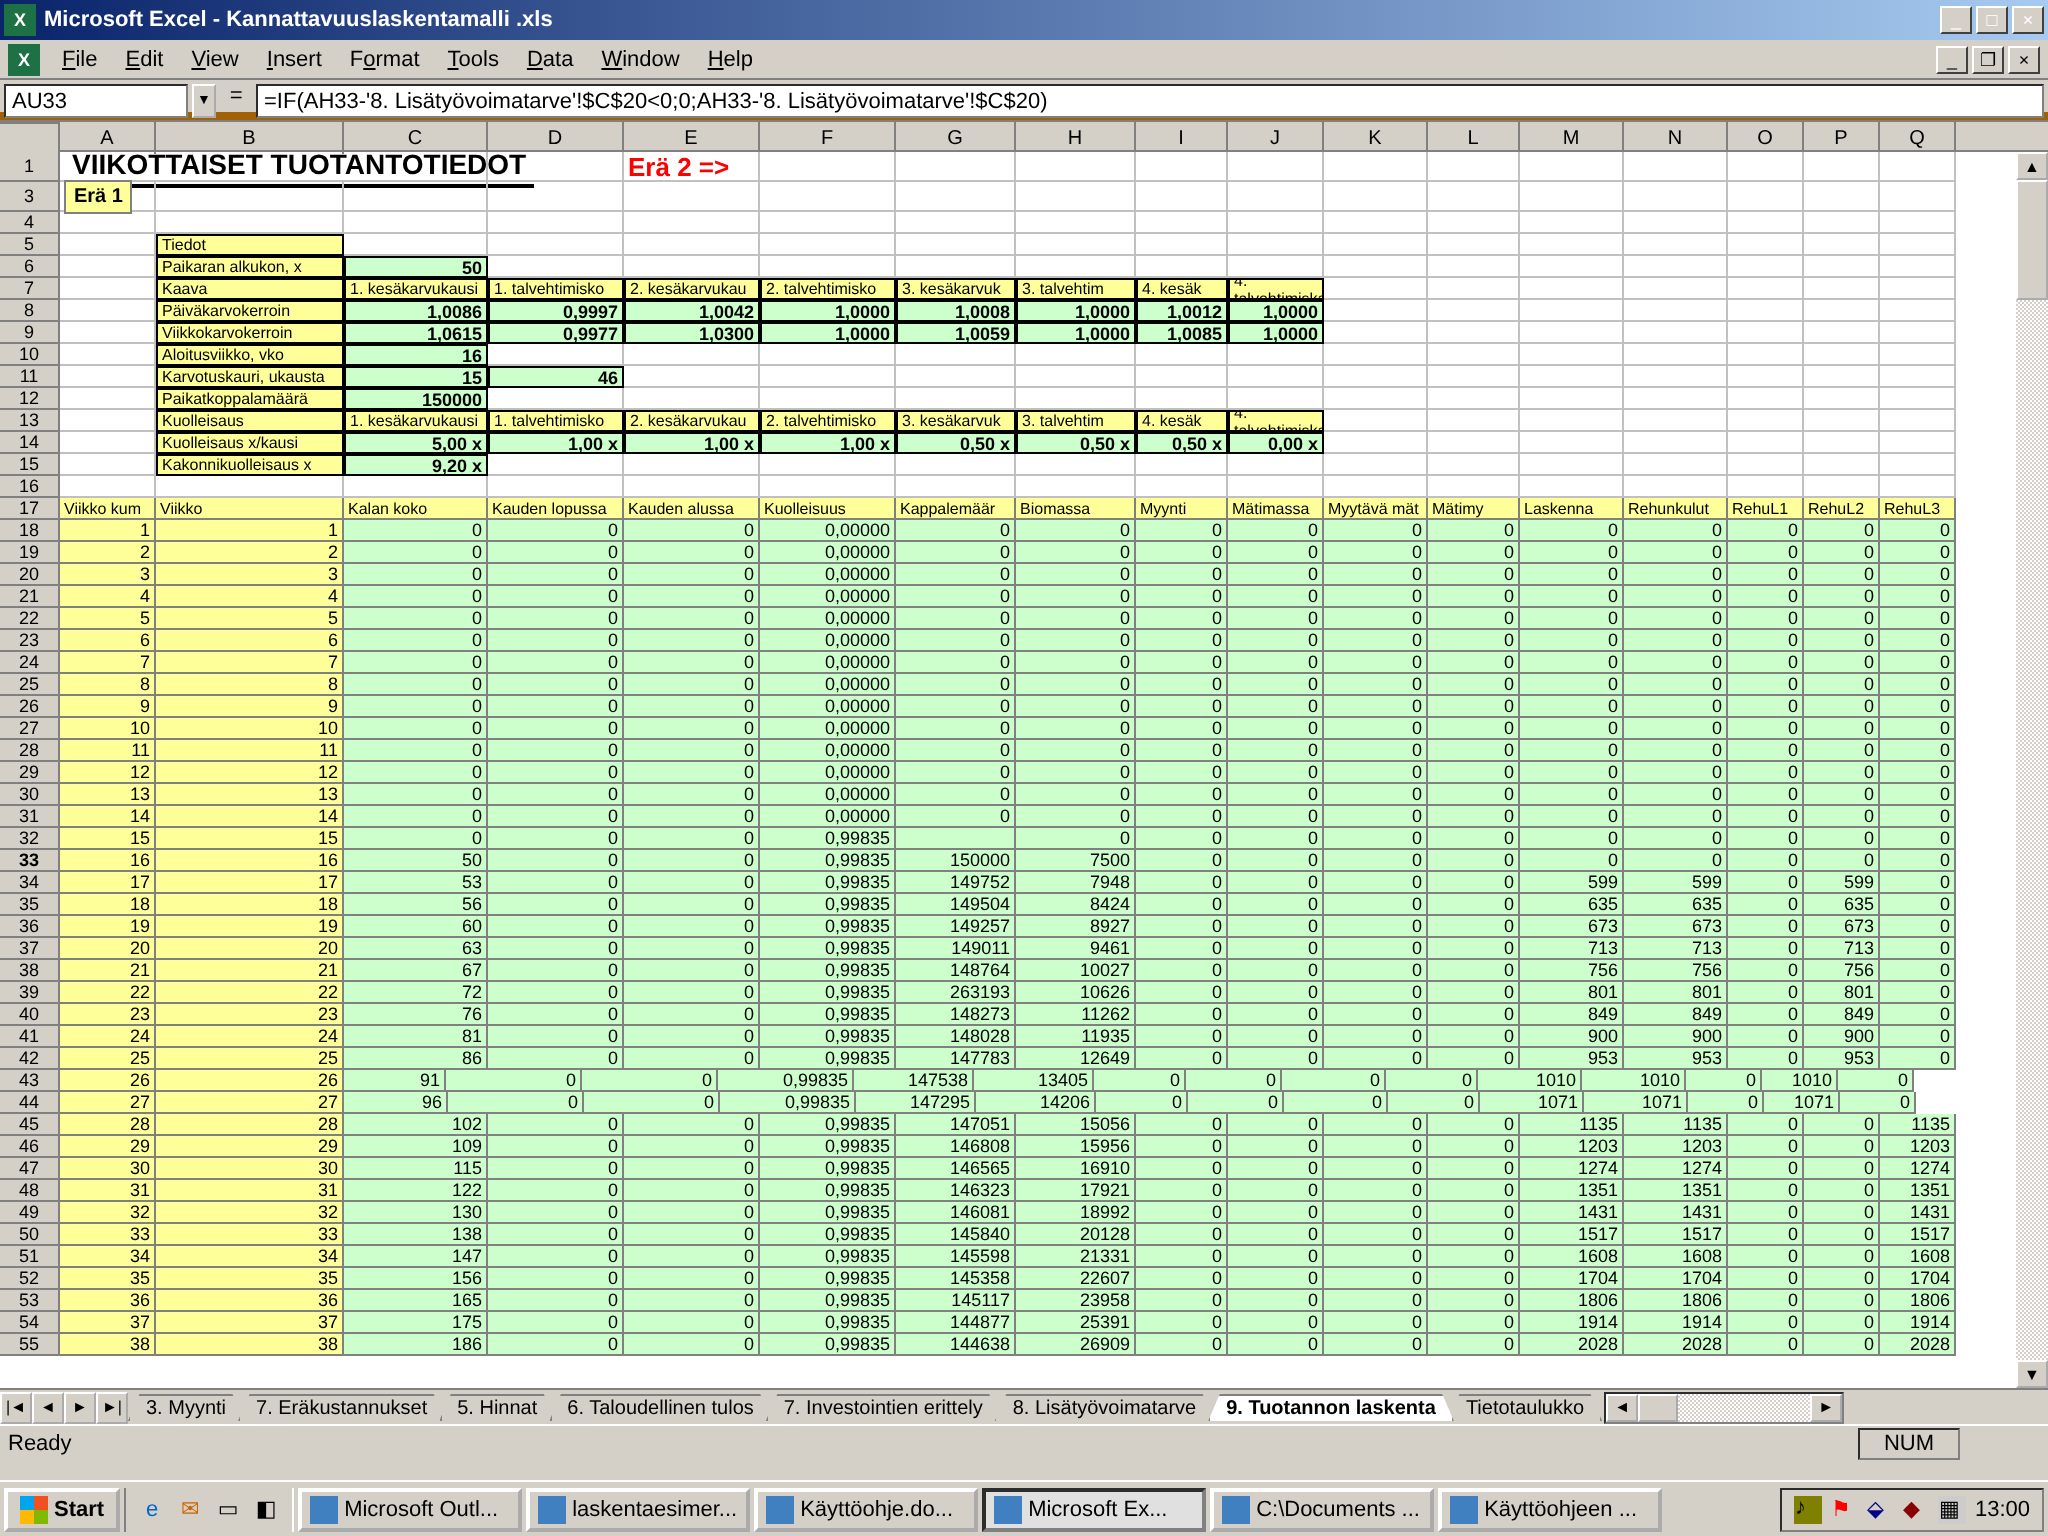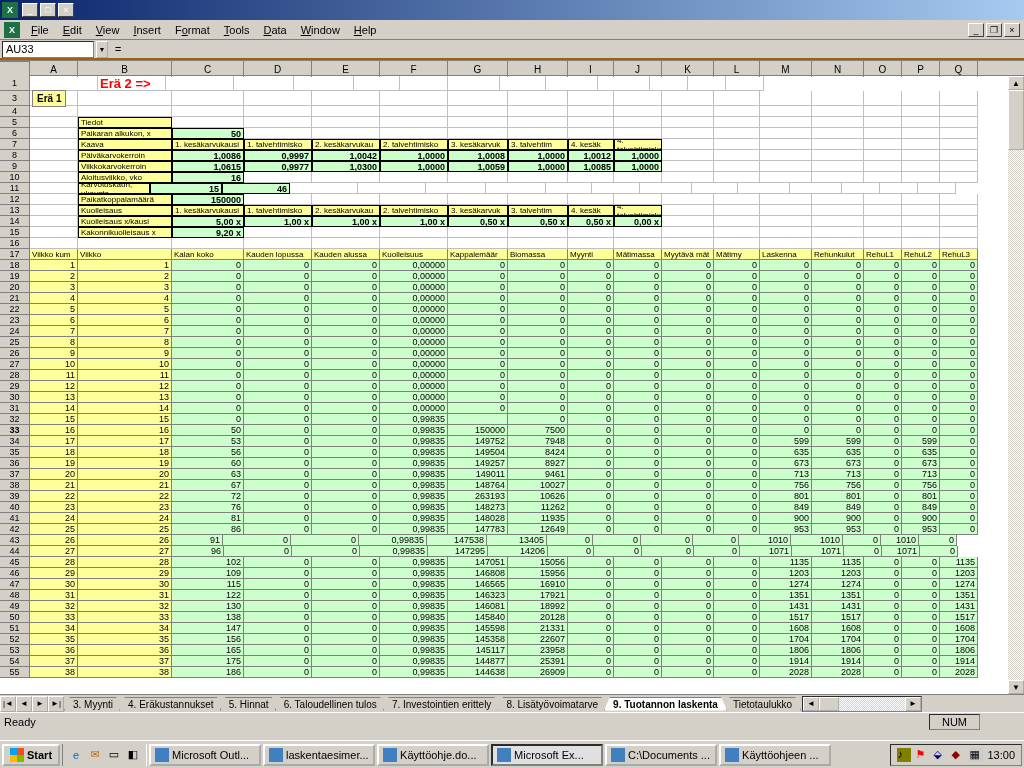--- a/index.html
+++ b/index.html
@@ -11,21 +11,21 @@
 .titlebar .title-text { flex: 1; font-weight: bold; }
 .winbtns { display: flex; gap: 2px; }
 .winbtn { width: 16px; height: 14px; background: #d4d0c8; border: 1px solid #fff; border-right-color: #404040; border-bottom-color: #404040; display: flex; align-items: center; justify-content: center; font-size: 9px; font-family: Arial; }
 
 
 .menubar { background: #d4d0c8; height: 20px; display: flex; align-items: center; padding: 2px 4px; border-bottom: 1px solid #808080; }
 .menubar .app-icon { width: 16px; height: 16px; background: #1e7145; margin-right: 4px; display: inline-flex; align-items: center; justify-content: center; color: #fff; font-size: 9px; font-weight: bold; }
 .menuitem { padding: 2px 7px; cursor: default; }
 .menuitem u { text-decoration: underline; }
 .mdi-btns { margin-left: auto; display: flex; gap: 2px; }
-.formula-bar { background: #d4d0c8; height: 20px; display: flex; align-items: center; padding: 2px; border-bottom: 2px solid #a16207; gap: 2px; }
+.formula-bar { background: #d4d0c8; height: 20px; display: flex; padding: 2px; border-bottom: 4px solid #a16207; gap: 2px; }
 .namebox { width: 92px; height: 17px; background: #fff; border: 1px inset #808080; padding: 0 3px; display: flex; align-items: center; }
 .namebox-arrow { width: 12px; height: 17px; background: #d4d0c8; border: 1px outset #fff; display: flex; align-items: center; justify-content: center; font-size: 7px;}
 .fx-label { width: 16px; text-align: center; font-style: italic; }
 .formula-input { flex: 1; height: 17px; background: #fff; border: 1px inset #808080; padding: 0 3px; display: flex; align-items: center; }
 
 
 .grid-wrap { position: relative; background: #fff; height: 634px; display: flex; }
 .grid-main { flex: 1; overflow: hidden; position: relative; }
 .colhdr-row { height: 16px; background: #d4d0c8; display: flex; border-bottom: 1px solid #808080; border-top: 1px solid #808080;}
 .colhdr { border-right: 1px solid #808080; display: flex; align-items: center; justify-content: center; height: 16px; font-size: 10px; }
@@ -71,20 +71,23 @@
 .vscroll .thumb { background: #d4d0c8; border: 1px outset #fff; height: 60px; }
 
 .hdr-yellow { background: #ffff99; border: 1px solid #000; font-size: 8px; font-weight: normal; padding: 0 2px; height: 11px; overflow: hidden; display:flex; align-items:center;}
 .val-green { background: #ccffcc; border: 1px solid #000; font-size: 9px; font-weight: bold; text-align: right; padding: 0 2px; height: 11px; display:flex; align-items:center; justify-content:flex-end;}
 </style>
 </head>
 <body>
 
 <div class="titlebar">
   <span class="app-icon">X</span>
+  <span class="title-text">
+    <span>Microsoft Excel</span> - <span>Kannattavuuslaskentamalli .xls</span>
+  </span>
   <div class="winbtns">
     <div class="winbtn">_</div>
     <div class="winbtn">□</div>
     <div class="winbtn">×</div>
   </div>
 </div>
 
 <div class="menubar">
   <span class="app-icon">X</span>
   <span class="menuitem"><u>F</u><span>ile</span></span>
@@ -102,20 +105,23 @@
     <div class="winbtn">×</div>
   </div>
 </div>
 
 <div class="formula-bar">
   <div class="namebox">
       <span>AU33</span>
     </div>
   <div class="namebox-arrow">▼</div>
   <span class="fx-label">=</span>
+  <div class="formula-input">
+      <span>=IF(AH33-'8. Lisätyövoimatarve'!$C$20&lt;0;0;AH33-'8. Lisätyövoimatarve'!$C$20)</span>
+    </div>
 </div>
 
 <div class="grid-wrap">
   <div class="grid-main" id="gridMain">
       <div class="colhdr-row">
         <div class="selectall"></div>
         <div class="colhdr" style="width:48px">A</div>
         <div class="colhdr" style="width:94px">B</div>
         <div class="colhdr" style="width:72px">C</div>
         <div class="colhdr" style="width:68px">D</div>
@@ -129,20 +135,23 @@
         <div class="colhdr" style="width:46px">L</div>
         <div class="colhdr" style="width:52px">M</div>
         <div class="colhdr" style="width:52px">N</div>
         <div class="colhdr" style="width:38px">O</div>
         <div class="colhdr" style="width:38px">P</div>
         <div class="colhdr" style="width:38px">Q</div>
       </div>
       <div class="grid-body">
         <div class="grid-row tall">
           <div class="cell" style="width:30px;background:#d4d0c8;border-right:1px solid #808080;border-bottom:1px solid #808080;justify-content:center;">1</div>
+          <div class="cell" style="width:214px;overflow:visible;">
+            <span class="title-cell">VIIKOTTAISET TUOTANTOTIEDOT</span>
+          </div>
           <div class="cell" style="width:68px"></div>
           <div class="cell" style="width:68px;overflow:visible;">
             <span class="era2">Erä 2 =&gt;</span>
           </div>
           <div class="cell" style="width:68px"></div>
           <div class="cell" style="width:60px"></div>
           <div class="cell" style="width:60px"></div>
           <div class="cell" style="width:46px"></div>
           <div class="cell" style="width:48px"></div>
           <div class="cell" style="width:52px"></div>
@@ -311,21 +320,21 @@
           <div class="cell" style="width:46px"></div>
           <div class="cell" style="width:52px"></div>
           <div class="cell" style="width:52px"></div>
           <div class="cell" style="width:38px"></div>
           <div class="cell" style="width:38px"></div>
           <div class="cell" style="width:38px"></div>
         </div>
         <div class="grid-row">
           <div class="cell" style="width:30px;background:#d4d0c8;border-right:1px solid #808080;border-bottom:1px solid #808080;justify-content:center;">11</div>
           <div class="cell" style="width:48px"></div>
-          <div class="hdr-yellow" style="width:72px">Karvotuskauri, ukausta</div>
+          <div class="hdr-yellow" style="width:94px">Karvotuskauri, ukausta</div>
           <div class="val-green" style="width:72px">15</div>
           <div class="val-green" style="width:68px">46</div>
           <div class="cell" style="width:68px"></div>
           <div class="cell" style="width:68px"></div>
           <div class="cell" style="width:60px"></div>
           <div class="cell" style="width:60px"></div>
           <div class="cell" style="width:46px"></div>
           <div class="cell" style="width:48px"></div>
           <div class="cell" style="width:52px"></div>
           <div class="cell" style="width:46px"></div>
@@ -1227,21 +1236,21 @@
 
 <div class="sheettabs">
   <div class="tab-nav">
     <div class="tab-nav-btn">|◄</div>
     <div class="tab-nav-btn">◄</div>
     <div class="tab-nav-btn">►</div>
     <div class="tab-nav-btn">►|</div>
   </div>
   <div id="sheetTabs" style="display:flex;">
       <div class="sheettab">3. Myynti</div>
-      <div class="sheettab">4. Eräkustannukset</div>
+      <div class="sheettab">7. Eräkustannukset</div>
       <div class="sheettab">5. Hinnat</div>
       <div class="sheettab">6. Taloudellinen tulos</div>
       <div class="sheettab">7. Investointien erittely</div>
       <div class="sheettab">8. Lisätyövoimatarve</div>
       <div class="sheettab active">9. Tuotannon laskenta</div>
       <div class="sheettab">Tietotaulukko</div>
     </div>
   <div class="hscroll">
     <div class="scrollbtn">◄</div>
     <div class="scroll-track" style="flex:1; position:relative;">

